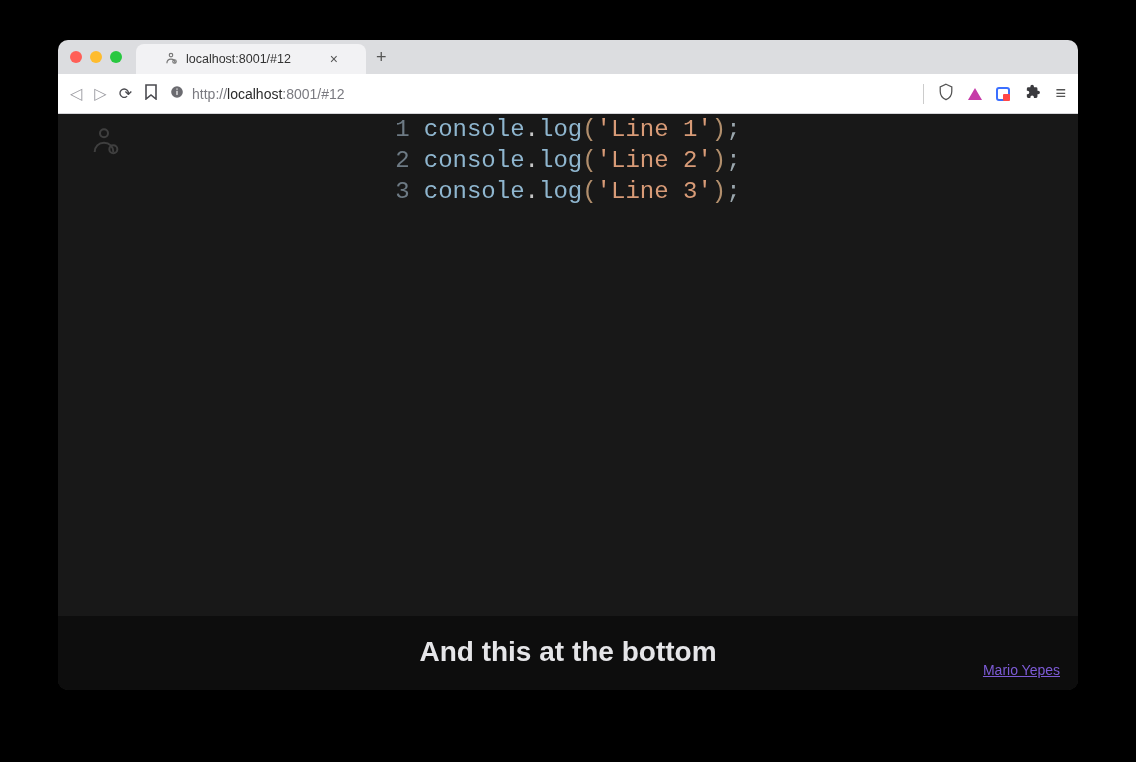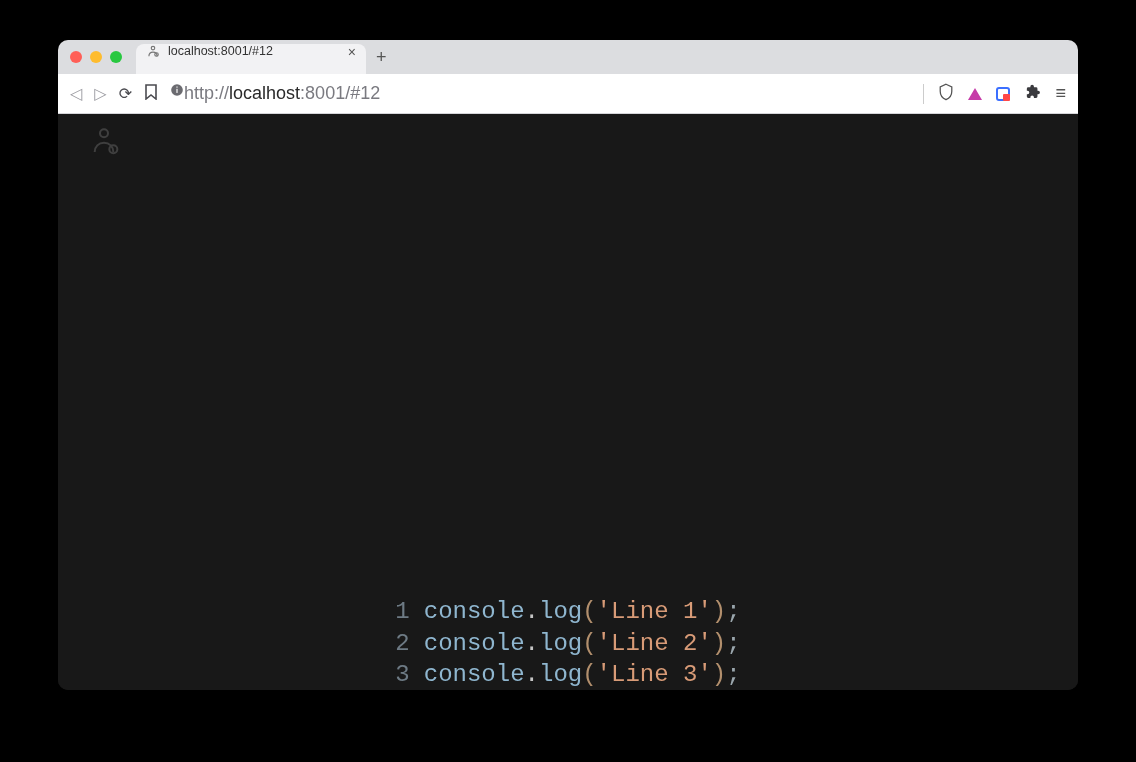--- a/index.html
+++ b/index.html
@@ -25,40 +25,40 @@
     display:flex; align-items:center;
     padding-left:12px;
   }
   .traffic { display:flex; gap:8px; margin-right:14px; }
   .dot { width:12px; height:12px; border-radius:50%; }
   .red{background:#ff5f57;} .yellow{background:#febc2e;} .green{background:#28c840;}
   .tab {
     height:30px; margin-top:4px;
     background:#f2f2f4;
     border-radius:8px 8px 0 0;
-    display:flex; 
-    padding:0 10px; gap:8px;
+    display:flex; align-items:center;
+    padding:0 28px; gap:8px;
     min-width:230px;
     font-size:12.5px; color:#333;
   }
   .tab .favicon{ color:#777; font-size:13px; }
   .tab .close{ margin-left:auto; color:#555; font-size:14px; cursor:pointer;}
   .newtab{ margin-left:10px; color:#555; font-size:18px; cursor:pointer;}
   .toolbar {
     height:40px;
     background:#fff;
     display:flex; align-items:center;
     padding:0 12px; gap:12px;
     border-bottom:1px solid #d5d5d9;
   }
   .navbtn { color:#9a9aa0; font-size:16px; cursor:pointer;}
   .navbtn.active{ color:#4b4b50; }
   .addr {
-    flex:1; display:flex; align-items:flex-start; gap:0;
-    font-size:18px; color:#555;
+    flex:1; display:flex; align-items:center; gap:8px;
+    font-size:14px; color:#555;
   }
   .addr .lock{ font-size:13px;color:#6b6b70;}
   .addr .url .host{color:#2a2a2a;}
   .addr .url .rest{color:#7a7a80;}
   .right-icons{ display:flex; align-items:center; gap:14px; color:#555; font-size:16px;}
   .sep{ width:1px;height:20px;background:#ccc; }
   .tri { width:0;height:0;border-left:7px solid transparent;border-right:7px solid transparent;border-bottom:12px solid #c63aa8;}
   .sq { width:14px;height:14px;border:2px solid #3b6fff;border-radius:3px;position:relative;}
   .sq::after{content:"";position:absolute;right:-2px;bottom:-2px;width:7px;height:7px;background:#ff4747;border-radius:1px;} 
   
@@ -75,21 +75,21 @@
   }
   .top-heading{
     text-align:center;
     margin-top:28px;
     font-size:30px;
     font-weight:700;
     color:#7fc3e6;
   }
   .code-area{
     flex:1;
-    display:flex; align-items:flex-end; justify-content:center;
+    display:flex; align-items:flex-start; justify-content:center;
   }
   pre.code{
     font-family:"SFMono-Regular",Consolas,"Liberation Mono",Menlo,monospace;
     font-size:24px; line-height:1.3;
     color:#c6c6c6;
   }
   .ln{ color:#6d7a84; margin-right:14px;}
   .obj{ color:#8fb6cf;}
   .dot-op{ color:#c6c6c6;}
   .fn{ color:#8fb6cf;}
@@ -185,15 +185,19 @@
           <path d="M5 21c0-4 3-7 7-7s7 3 7 7"></path>
           <circle cx="19" cy="19" r="3"></circle>
         </svg>
     </span>
 
 
     <div class="code-area">
       <pre class="code" id="code-pre"><div><span class="ln">1</span><span class="obj">console</span><span class="dot-op">.</span><span class="fn">log</span><span class="paren">(</span><span class="str">'Line 1'</span><span class="paren">)</span><span class="semi">;</span></div><div><span class="ln">2</span><span class="obj">console</span><span class="dot-op">.</span><span class="fn">log</span><span class="paren">(</span><span class="str">'Line 2'</span><span class="paren">)</span><span class="semi">;</span></div><div><span class="ln">3</span><span class="obj">console</span><span class="dot-op">.</span><span class="fn">log</span><span class="paren">(</span><span class="str">'Line 3'</span><span class="paren">)</span><span class="semi">;</span></div></pre>
     </div>
 
+    <div class="bottom-bar">
+      <h2 class="bottom-heading">And this at the bottom</h2>
+      <a class="author">Mario Yepes</a>
+    </div>
   </div>
 
 </div>
 
 </body></html>

